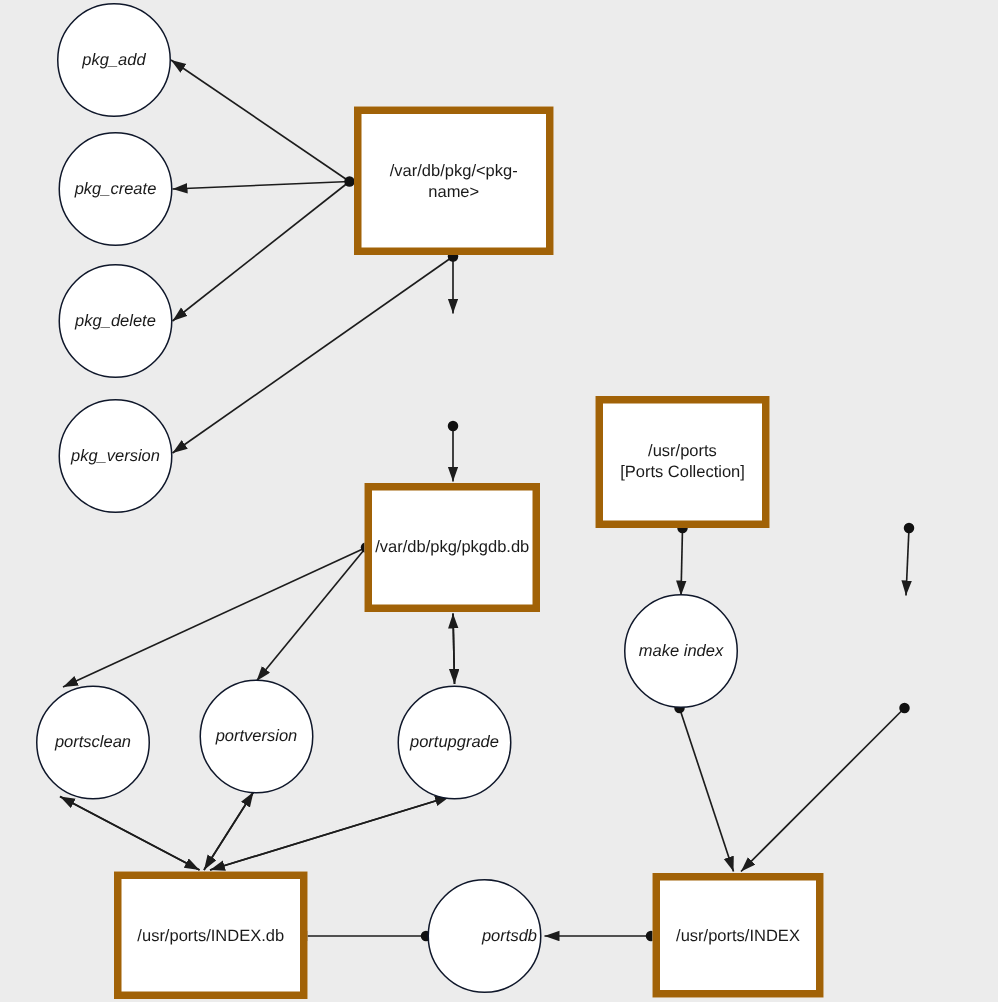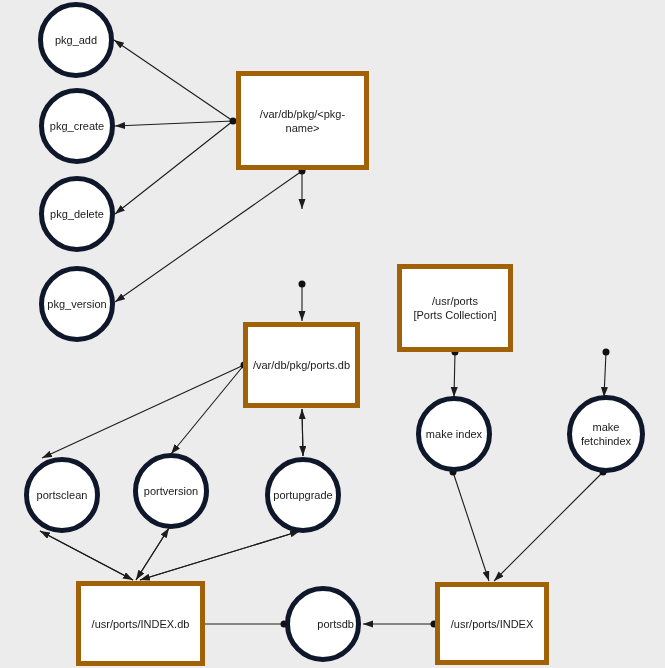--- a/index.html
+++ b/index.html
@@ -24,22 +24,23 @@
     align-items: center;
     justify-content: center;
     text-align: center;
     font-size: 11px;
     line-height: 14px;
     color: #1a1a1a;
     white-space: pre-line;
     padding: 2px;
   }
   .circle {
-    border: 5px solid #0f172a;
+    border: 1px solid #0f172a;
     border-radius: 50%;
+    font-style: italic;
   }
   .rect {
     border: 5px solid #a16207;
   }
 </style>
 </head>
 <body>
 
 <div id="stage">
 
@@ -106,42 +107,38 @@
   </div>
   <div class="node circle" style="left:39px;  top:176px; width:76px; height:76px;">
     <span>pkg_delete</span>
   </div>
   <div class="node circle" style="left:39px;  top:266px; width:76px; height:76px;">
     <span>pkg_version</span>
   </div>
   <div class="node circle" style="left:416px; top:396px; width:76px; height:76px;">
     <span>make index</span>
   </div>
-  <div class="node circle" style="left:567px; top:395px; width:78px; height:78px;">
-    <span>make
-fetchindex</span>
-  </div>
   <div class="node circle" style="left:0px;   top:457px; width:76px; height:76px;margin-left:24px;">
     <span>portsclean</span>
   </div>
   <div class="node circle" style="left:133px; top:453px; width:76px; height:76px;">
     <span>portversion</span>
   </div>
   <div class="node circle" style="left:265px; top:457px; width:76px; height:76px;">
     <span>portupgrade</span>
   </div>
   <div class="node circle" style="left:285px; top:586px; width:76px; height:76px;justify-content:flex-end;">
     <span>portsdb</span>
   </div>
 
   <div class="node rect" style="left:236px; top:71px;  width:133px; height:99px;">
     <span>/var/db/pkg/&lt;pkg-name&gt;</span>
   </div>
   <div class="node rect" style="left:243px; top:322px; width:117px; height:86px;">
-    <span>/var/db/pkg/ports.db</span>
+    <span>/var/db/pkg/pkgdb.db</span>
   </div>
   <div class="node rect" style="left:397px; top:264px; width:116px; height:88px;">
     <span>/usr/ports
 [Ports Collection]</span>
   </div>
   <div class="node rect" style="left:76px;  top:581px; width:129px; height:85px;">
     <span>/usr/ports/INDEX.db</span>
   </div>
   <div class="node rect" style="left:435px; top:582px; width:114px; height:83px;">
     <span>/usr/ports/INDEX</span>

